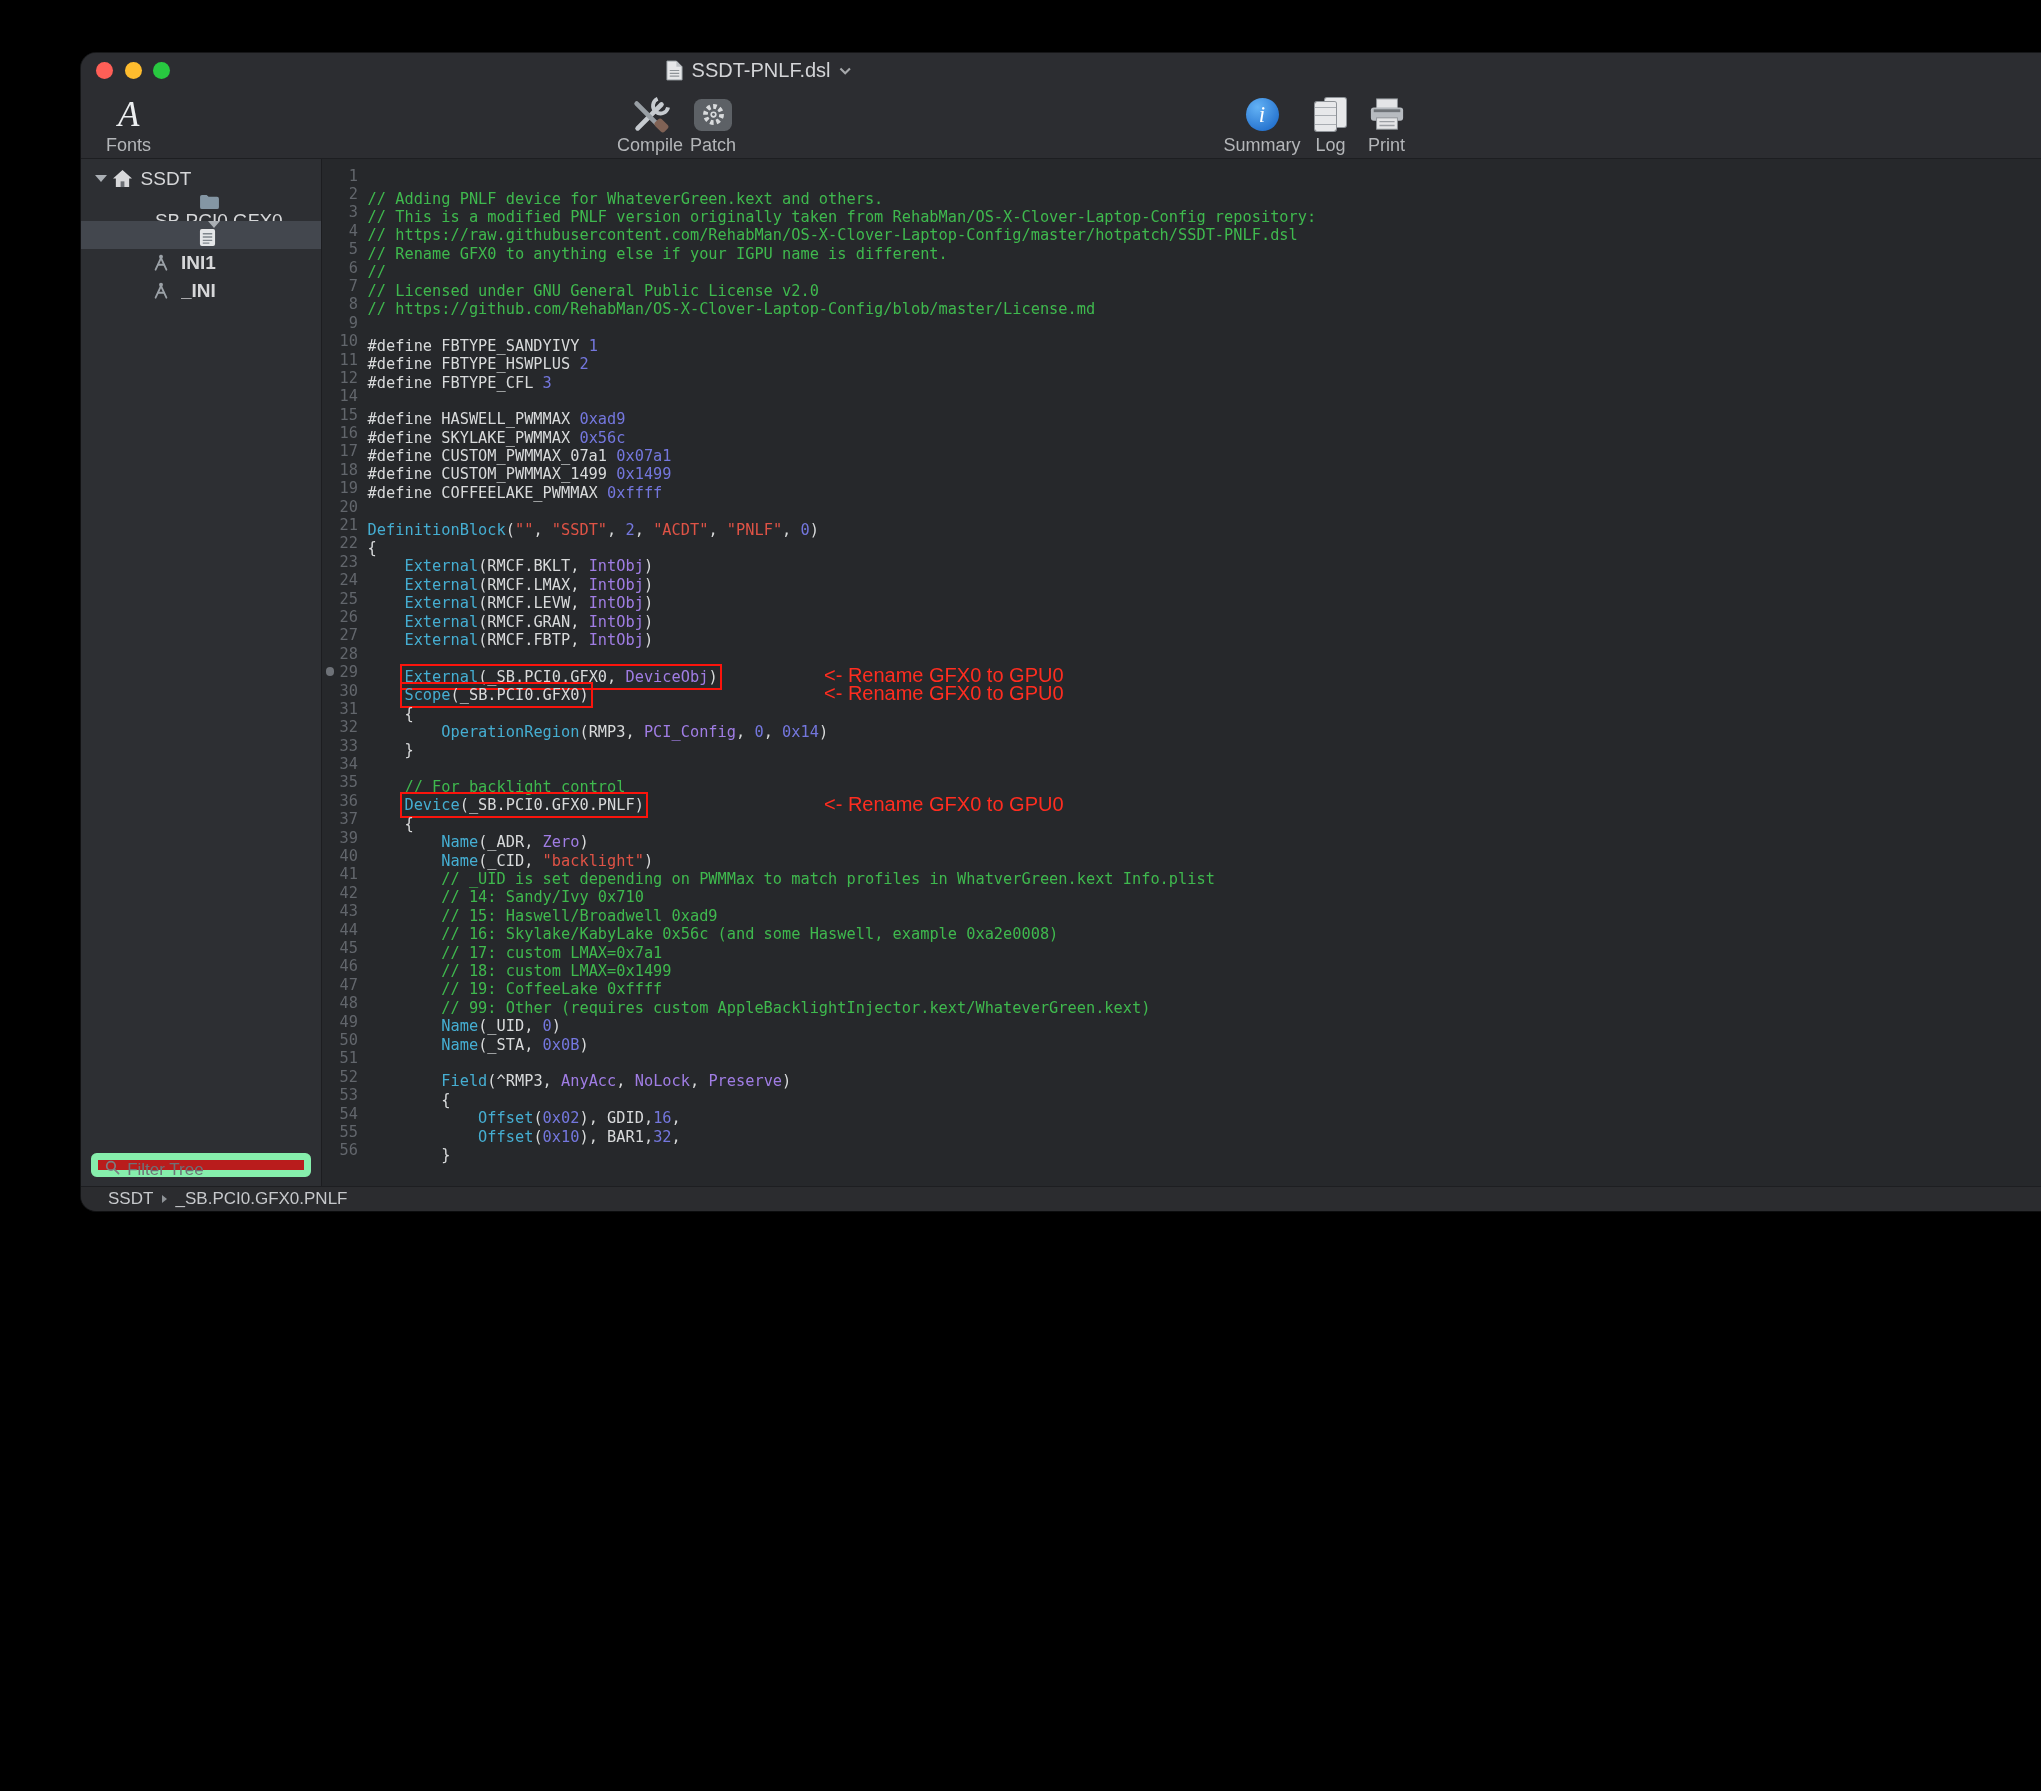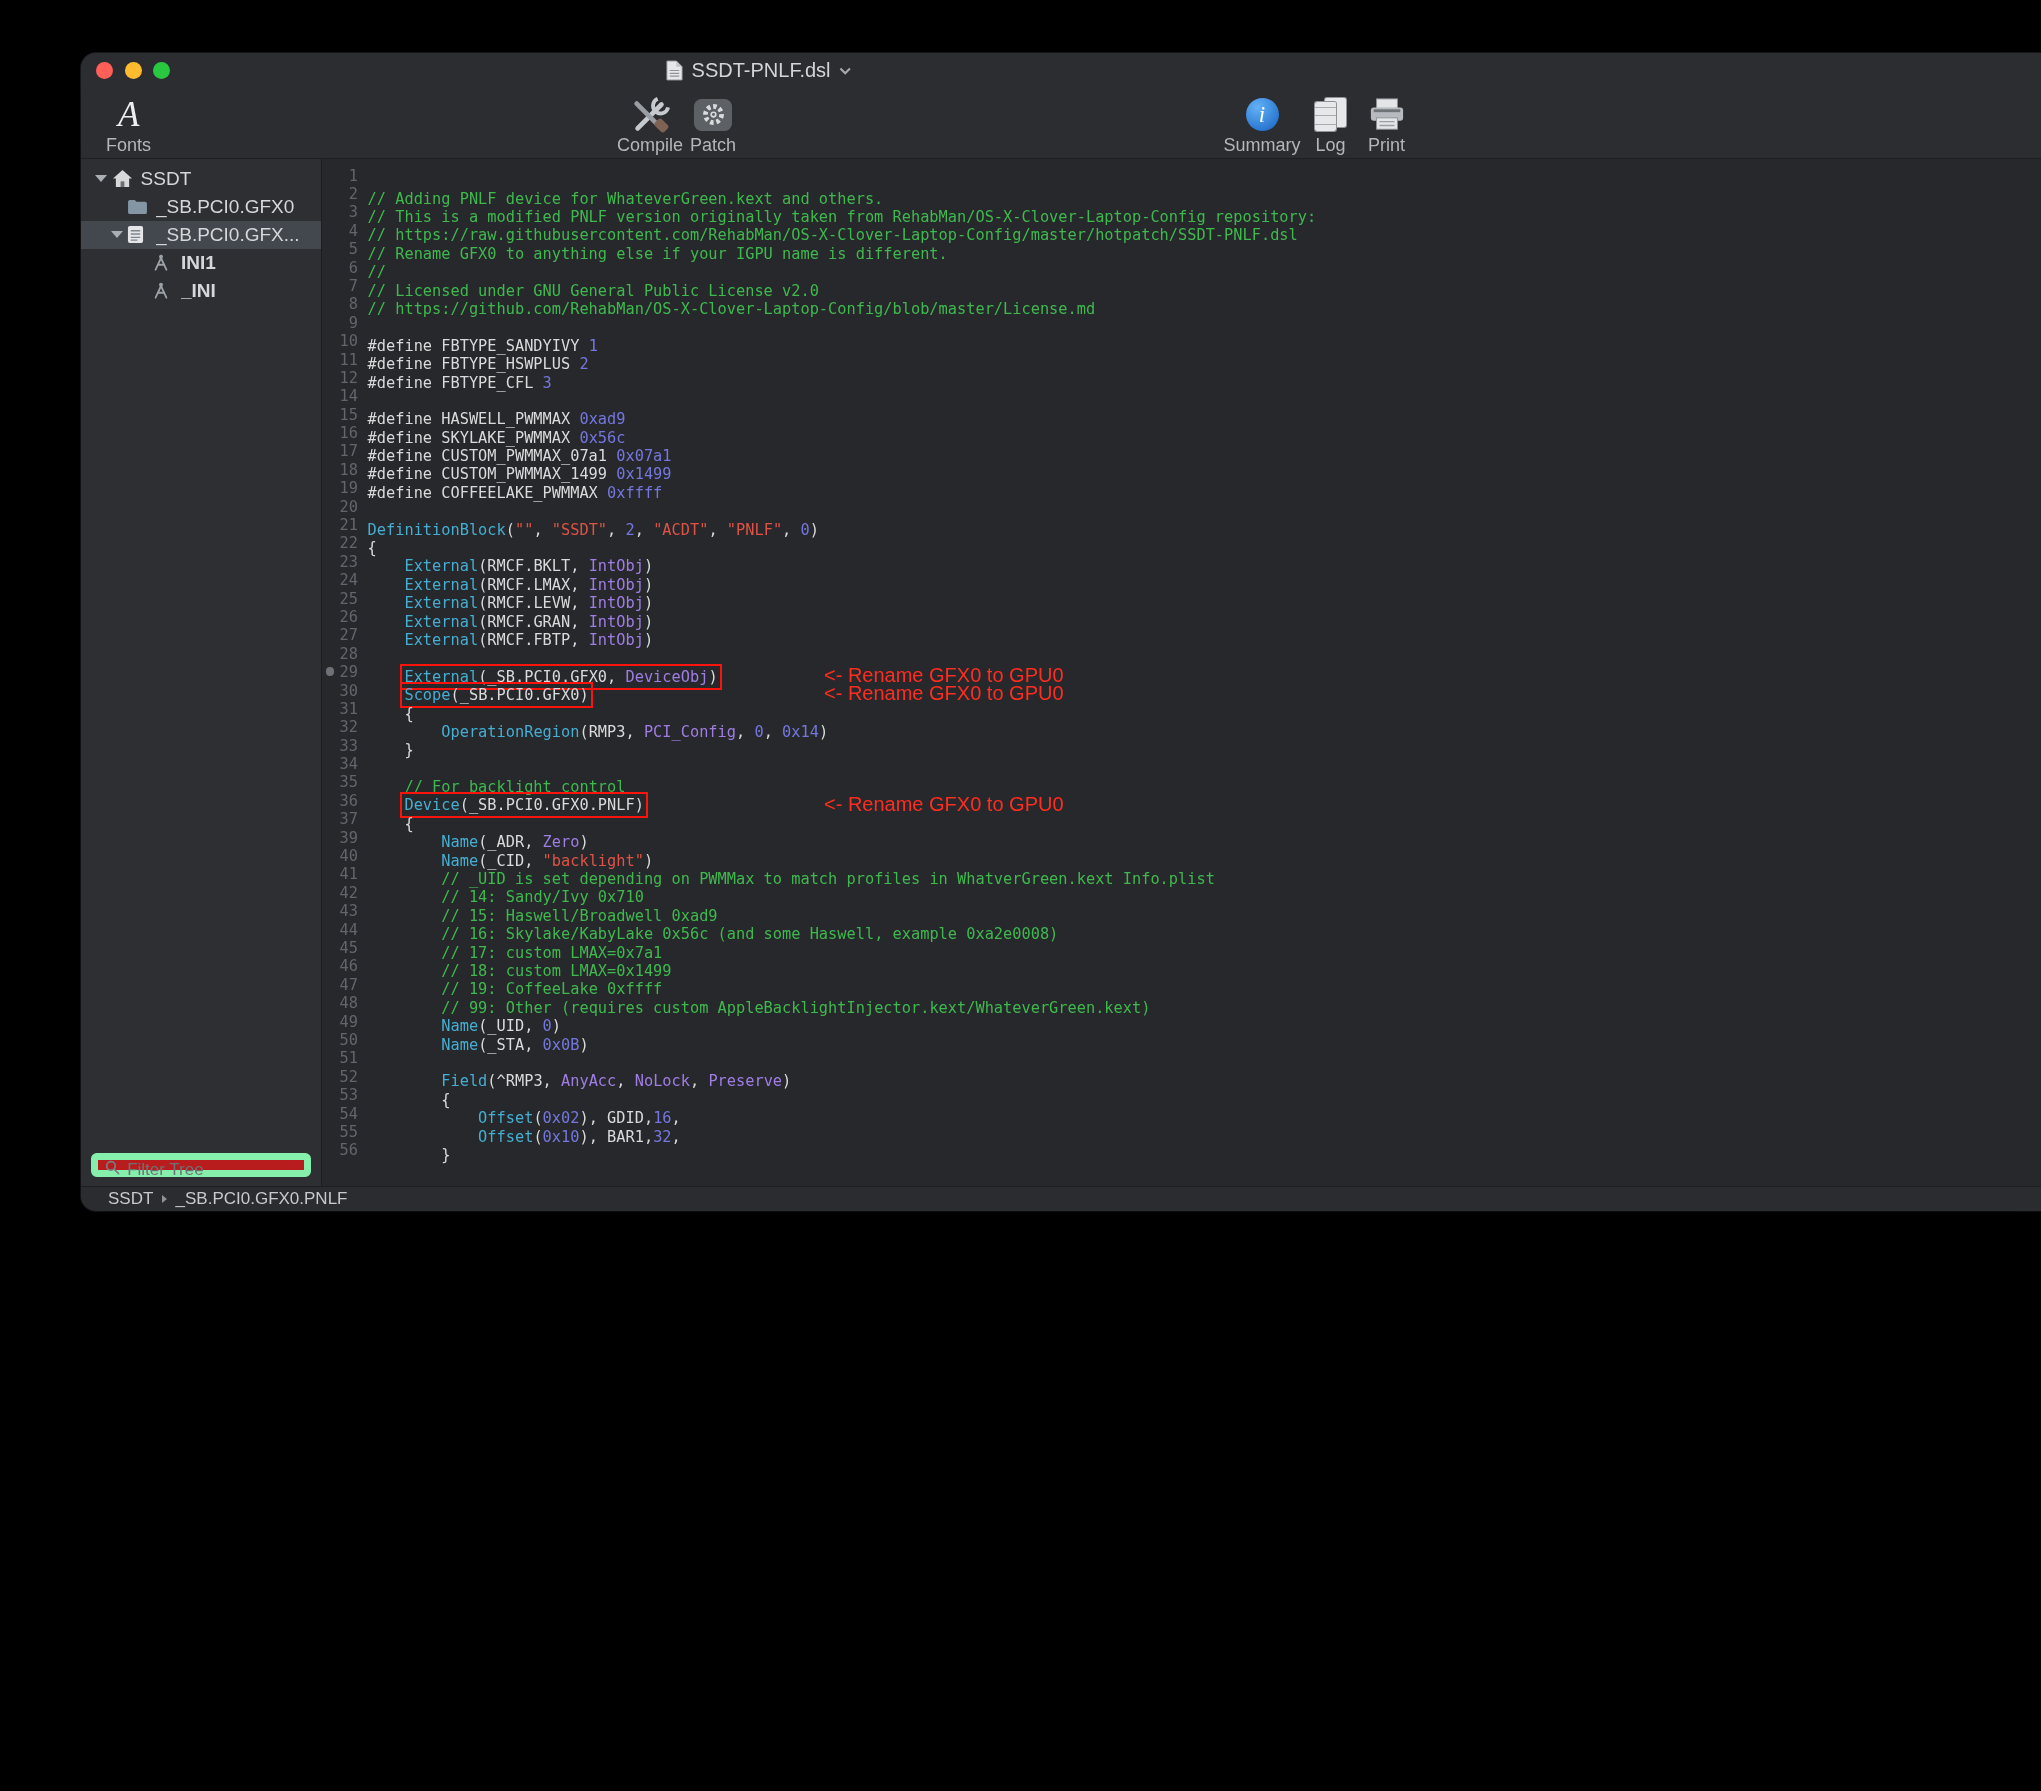--- a/index.html
+++ b/index.html
@@ -55,21 +55,21 @@
 
   
   .content { flex:1; display:flex; min-height:0; }
 
   .sidebar { width:241px; background:#2d2f33; border-right:1px solid #1c1d20;
              display:flex; flex-direction:column; flex:none; }
   .tree { flex:1; padding-top:5.7px; overflow:hidden; }
   .tree-row { height:28px; display:flex; align-items:center; font-size:19px;
               color:#d6d7d9; cursor:default; }
   .tree-row.lvl0 { padding-left:9.6px; }
-  .tree-row.lvl1 { padding-left:25px; }
+  .tree-row.lvl1 { padding-left:25px;flex-direction:column; }
   .tree-row.lvl2 { padding-left:50px;font-weight:bold; }
   .tree-row.selected { background:#43474e; }
   .disc { width:21px; flex:none; display:flex; align-items:center; justify-content:center; }
   .disc.open::after { content:""; border-left:6.7px solid transparent;
       border-right:6.7px solid transparent; border-top:7.6px solid #aaafb4; }
   .tree-icon { width:29px; flex:none; display:flex; align-items:center; }
   .tree-label { white-space:nowrap; overflow:hidden; }
 
   .filter-field { margin:7.6px 9.6px 8.6px 9.6px; height:24px; background:#b91c1c;
                   border:7px solid #86efac; border-radius:5.7px; display:flex;

